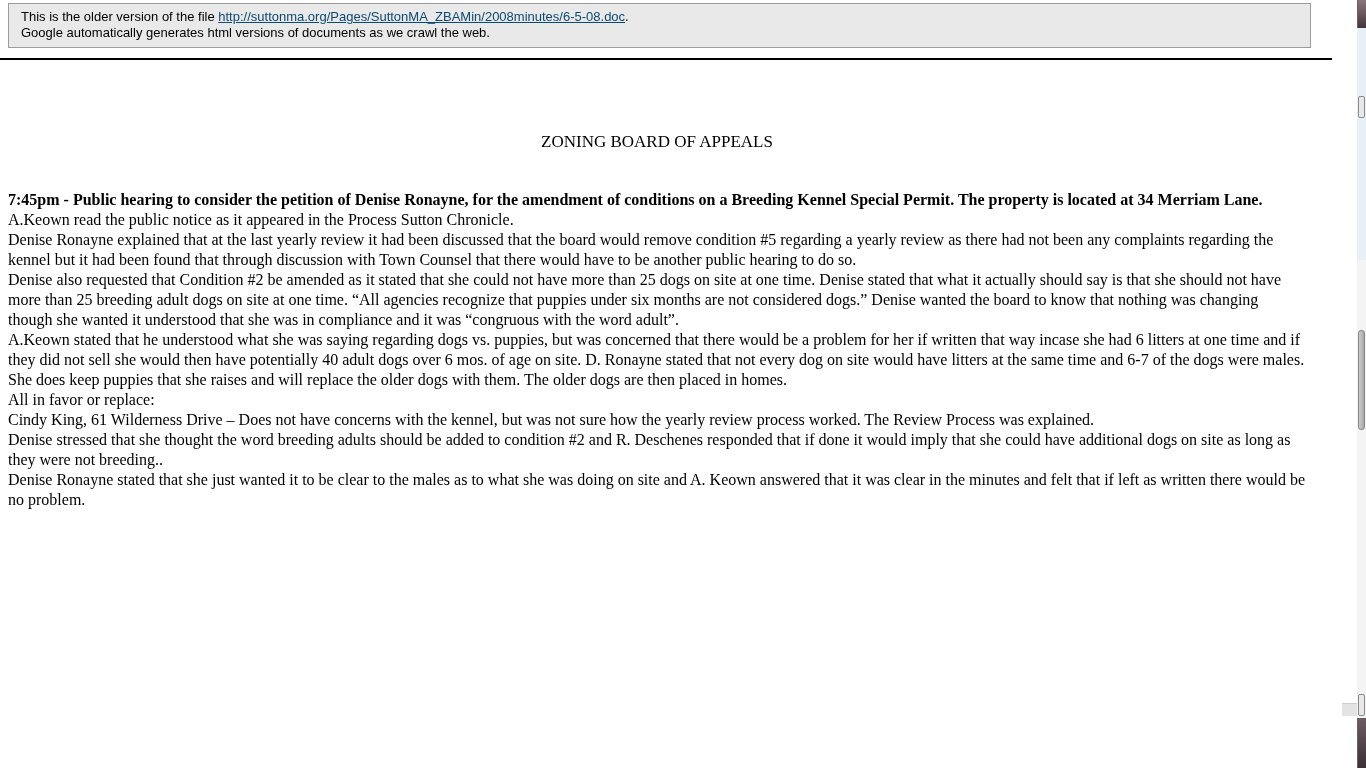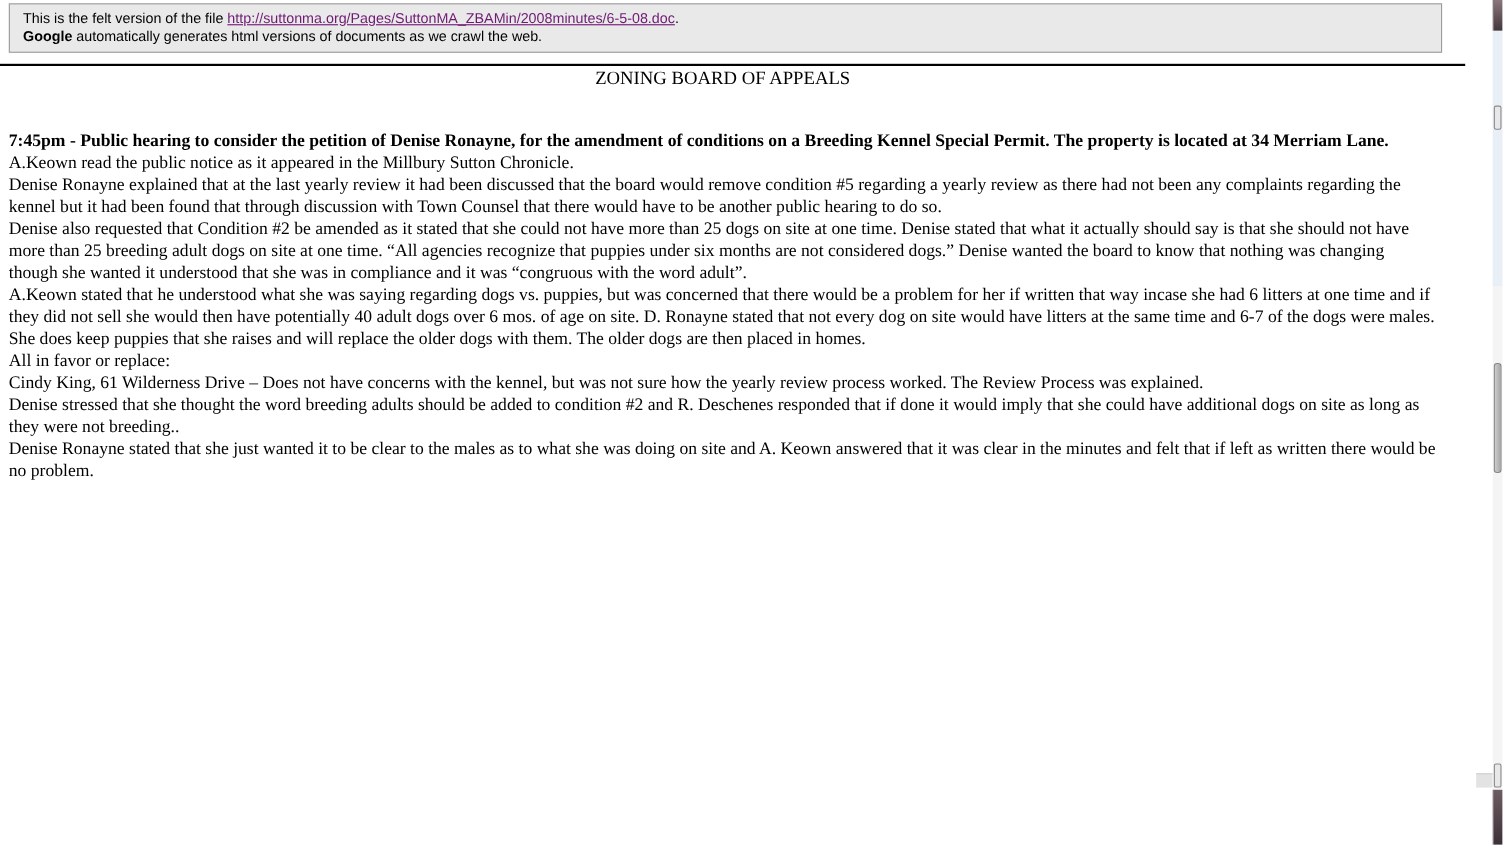--- a/index.html
+++ b/index.html
@@ -13,43 +13,44 @@
     width: 1303px;
     background: #e9e9e9;
     border: 1px solid #9c9c9c;
     padding: 5px 12px 6px 12px;
     font-family: "Liberation Sans", sans-serif;
     font-size: 13px;
     line-height: 16px;
     color: #000;
   }
   .banner a {
-    color: #701a75;
+    color: #0c4a6e;
     text-decoration: underline;
     cursor: pointer;
   }
-  .banner .bold { font-weight: bold; }
+  .banner .bold { font-weight: normal; }
 
   
   .top-rule {
     position: absolute;
     left: 0; top: 58px;
     width: 1332px;
     height: 2px;
     background: #000;
   }
 
   
   .doc {
     position: absolute;
     left: 0; top: 60px;
     width: 1332px;
     padding: 0 26px 0 8px;
   }
   .doc-title {
+    margin-top: 71px;
     text-align: center;
     font-size: 17px;
     line-height: 22px;
   }
   .doc-body { margin-top: 37px; }
   .para {
     font-size: 16px;
     line-height: 20px;
   }
   .para.bold { font-weight: bold; }
@@ -96,36 +97,36 @@
     width: 15px; height: 13px;
     background: #e3e3e3;
     border-top: 1px solid #cfcfcf;
   }
 </style>
 </head>
 <body>
 
 <div class="banner">
   <div>
-    <span>This is the felt version of the file </span><a href="#">http://suttonma.org/Pages/SuttonMA_ZBAMin/2008minutes/6-5-08.doc</a><span>.</span>
+    <span>This is the older version of the file </span><a href="#">http://suttonma.org/Pages/SuttonMA_ZBAMin/2008minutes/6-5-08.doc</a><span>.</span>
   </div>
   <div>
     <span class="bold">Google</span><span> automatically generates html versions of documents as we crawl the web.</span>
   </div>
 </div>
 
 <div class="top-rule"></div>
 
 <div class="doc">
   <div class="doc-title">
     <div>ZONING BOARD OF APPEALS</div>
   </div>
   <div class="doc-body">
     <div class="para bold">7:45pm - Public hearing to consider the petition of Denise Ronayne, for the amendment of conditions on a Breeding Kennel Special Permit. The property is located at 34 Merriam Lane.</div>
-    <div class="para">A.Keown read the public notice as it appeared in the Millbury Sutton Chronicle.</div>
+    <div class="para">A.Keown read the public notice as it appeared in the Process Sutton Chronicle.</div>
     <div class="para">Denise Ronayne explained that at the last yearly review it had been discussed that the board would remove condition #5 regarding a yearly review as there had not been any complaints regarding the kennel but it had been found that through discussion with Town Counsel that there would have to be another public hearing to do so.</div>
     <div class="para">Denise also requested that Condition #2 be amended as it stated that she could not have more than 25 dogs on site at one time. Denise stated that what it actually should say is that she should not have more than 25 breeding adult dogs on site at one time. “All agencies recognize that puppies under six months are not considered dogs.” Denise wanted the board to know that nothing was changing though she wanted it understood that she was in compliance and it was “congruous with the word adult”.</div>
     <div class="para">A.Keown stated that he understood what she was saying regarding dogs vs. puppies, but was concerned that there would be a problem for her if written that way incase she had 6 litters at one time and if they did not sell she would then have potentially 40 adult dogs over 6 mos. of age on site.  D. Ronayne stated that not every dog on site would have litters at the same time and 6-7 of the dogs were males. She does keep puppies that she raises and will replace the older dogs with them.  The older dogs are then placed in homes.</div>
     <div class="para">All in favor or replace:</div>
     <div class="para">Cindy King, 61 Wilderness Drive – Does not have concerns with the kennel, but was not sure how the yearly review process worked. The Review Process was explained.</div>
     <div class="para">Denise stressed that she thought the word breeding adults should be added to condition #2 and R. Deschenes responded that if done it would imply that she could have additional dogs on site as long as they were not breeding..</div>
     <div class="para">Denise Ronayne stated that she just wanted it to be clear to the males as to what she was doing on site and A. Keown answered that it was clear in the minutes and felt that if left as written there would be no problem.</div>
   </div>
 </div>
 

